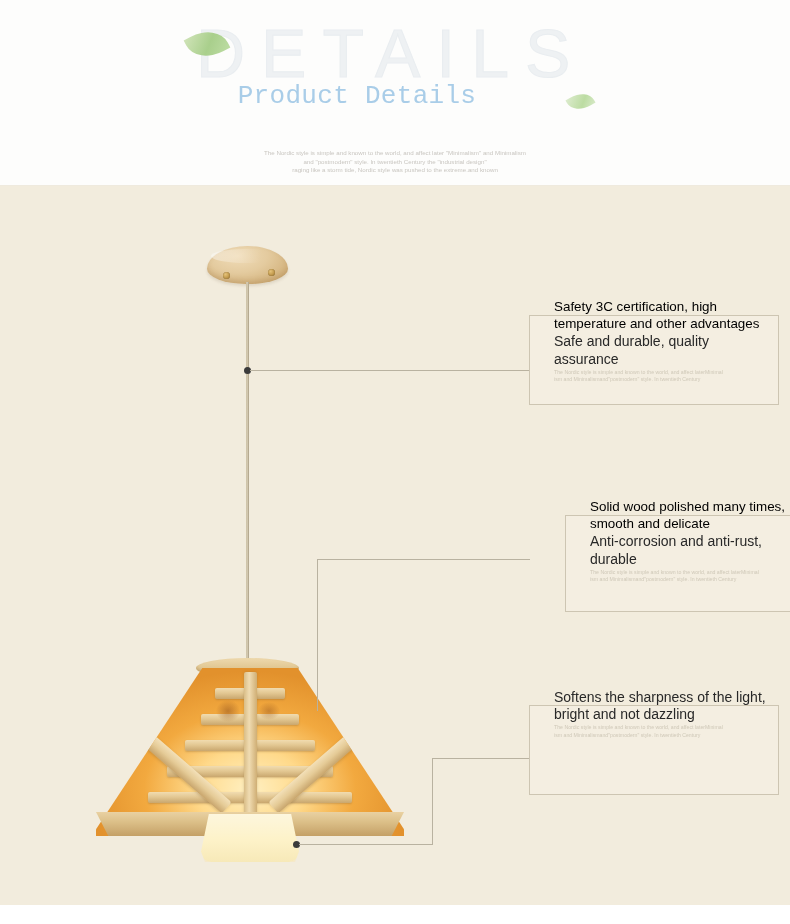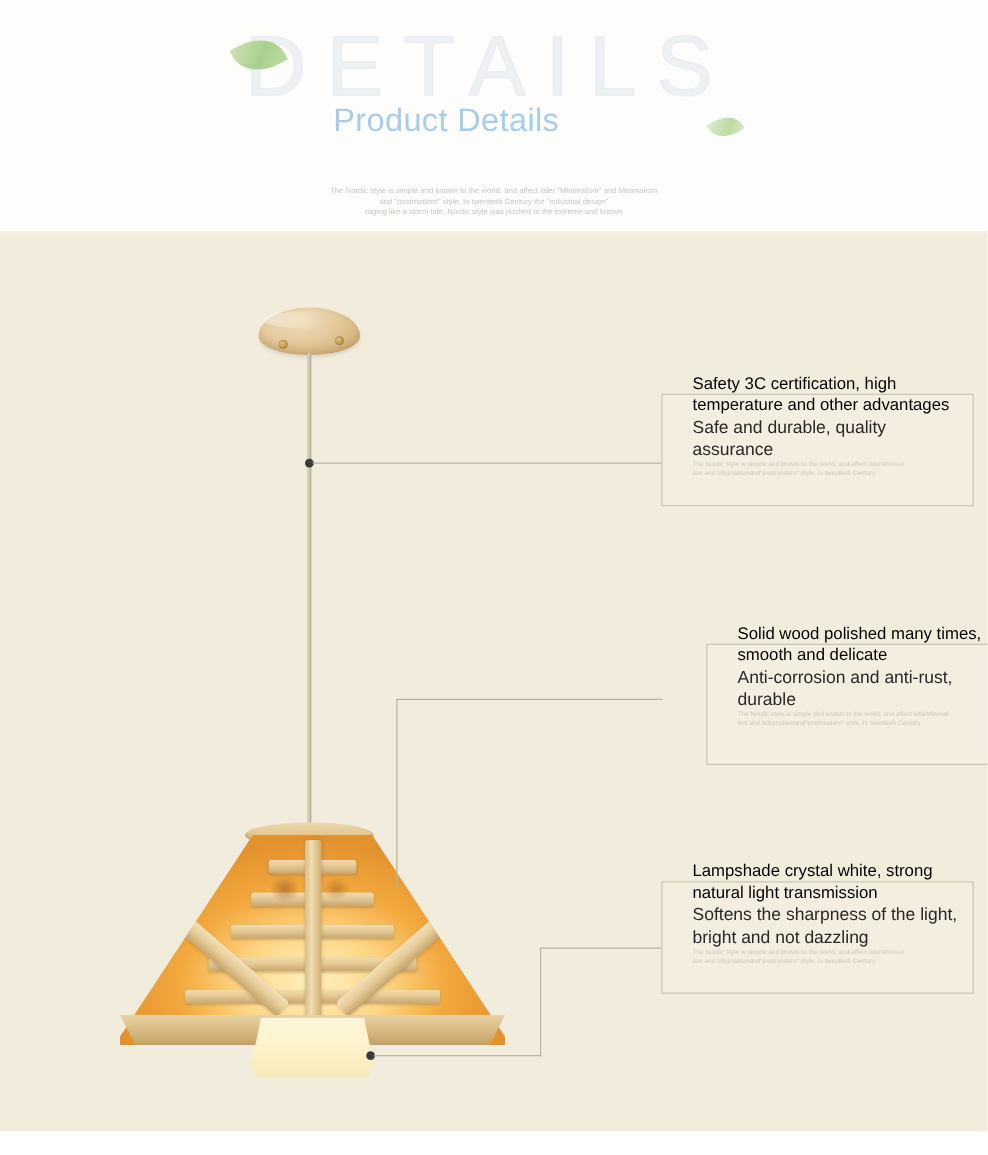--- a/index.html
+++ b/index.html
@@ -28,21 +28,21 @@
     background: linear-gradient(140deg, #cfe3b7 0%, #a9cf8c 55%, #bcdca2 100%);
     border-radius: 0 80% 0 80%;
   }
   .leaf-1 { left: 188px; top: 30px; width: 38px; height: 28px; transform: rotate(-28deg); }
   .leaf-2 { left: 568px; top: 93px; width: 25px; height: 17px; transform: rotate(-30deg);
             background: linear-gradient(140deg, #dcebcd 0%, #bcdca2 60%, #d6e9c6 100%); }
 
   .product-title {
     position: absolute; left: 0; top: 81px; width: 714px;
     text-align: center; font-size: 26px; font-weight: 400;
-    color: #a9cde8; letter-spacing: 0.3px;
+    color: #a9cde8; letter-spacing: 0.3px; font-family: Liberation Mono, monospace;
   }
   .headline {
     position: absolute; left: 128px; top: 120px; width: 540px;
     font-size: 15.5px; line-height: 20px; color: #2b2b2b; font-weight: 400;
   }
   .subcopy {
     position: absolute; left: 195px; top: 149px; width: 400px;
     text-align: center; font-size: 6.2px; line-height: 8.6px;
     color: #c9c6c0; font-weight: 400;
   }
@@ -261,21 +261,20 @@
       <div class="c-sub">Anti-corrosion and anti-rust, durable</div>
       <div class="c-tiny">
         <div>The Nordic style is simple and known to the world, and affect laterMinimal</div>
         <div>ism and Minimalismand"postmodern" style. In twentieth Century</div>
       </div>
     </div>
   </div>
 
   <div class="callout" id="callout-3">
     <div class="callout-inner">
-      <div class="c-head">Lampshade crystal white, strong natural light transmission</div>
       <div class="c-sub">Softens the sharpness of the light, bright and not dazzling</div>
       <div class="c-tiny">
         <div>The Nordic style is simple and known to the world, and affect laterMinimal</div>
         <div>ism and Minimalismand"postmodern" style. In twentieth Century</div>
       </div>
     </div>
   </div>
 
   <div class="stage-bottom"></div>
 </div>

